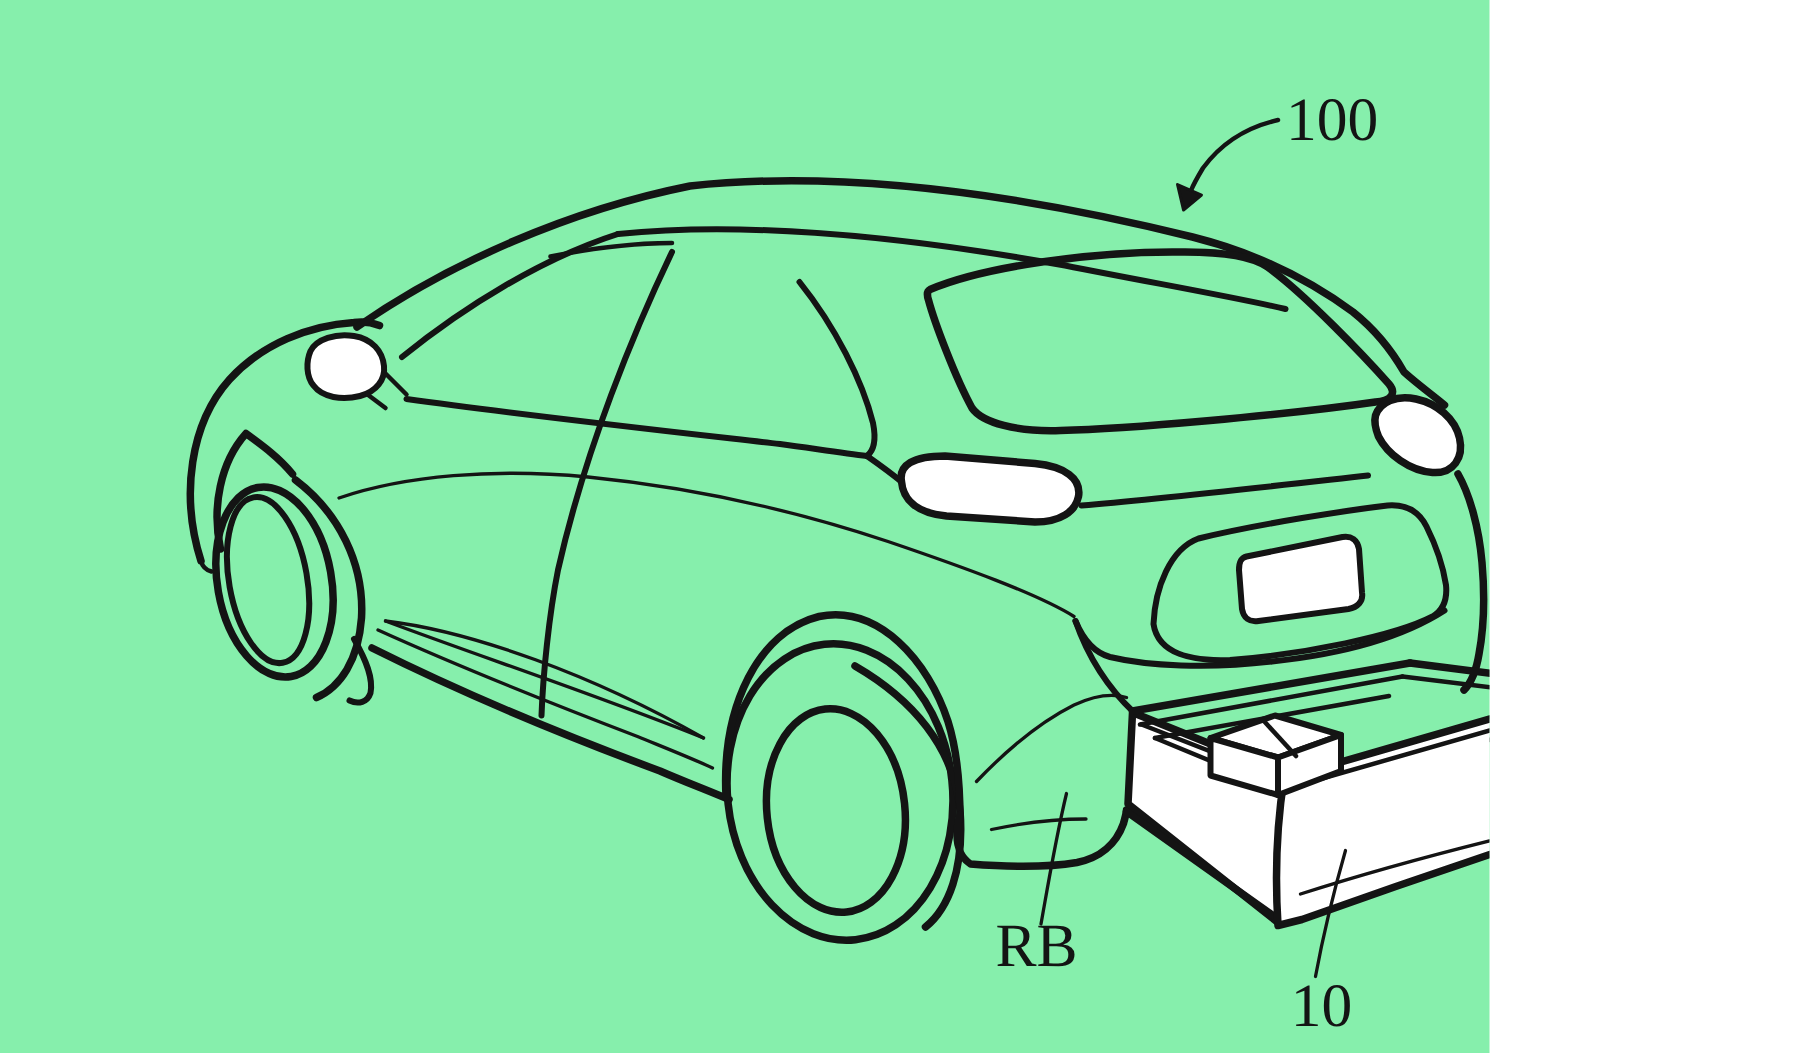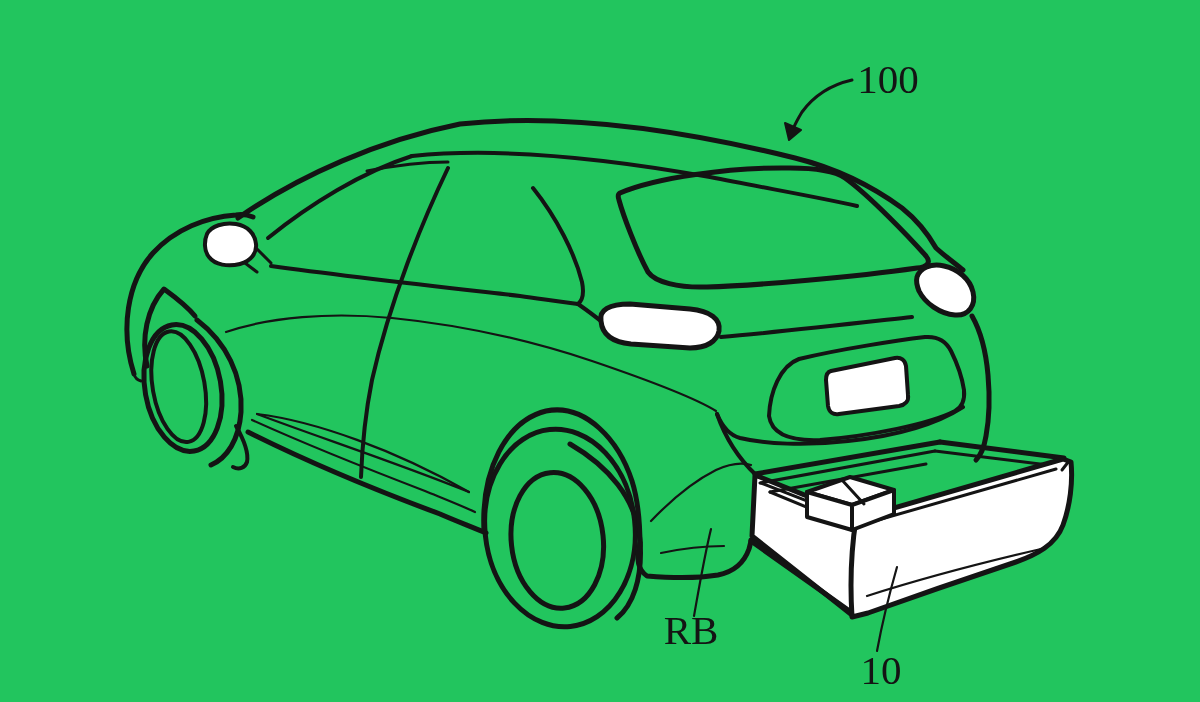--- a/index.html
+++ b/index.html
@@ -1,16 +1,16 @@
 <!DOCTYPE html>
 <html><head>
 <meta charset="utf-8">
 <style>
   html,body{margin:0;padding:0;background:#ffffff;}
-  .stage{position:relative;width:1200px;height:702px;background:#22c55e;overflow:hidden;}
+  .stage{position:relative;width:993px;height:702px;background:#86efac;overflow:hidden;}
   svg{display:block;}
   .ln{fill:none;stroke:#141414;stroke-linecap:round;stroke-linejoin:round;}
   .w5{stroke-width:5;}
   .w4{stroke-width:4;}
   .w3{stroke-width:3;}
   .w2{stroke-width:2.2;}
   .wfill{fill:#ffffff;stroke:#141414;stroke-linejoin:round;}
   .ref-label{font-family:"Liberation Serif","DejaVu Serif",serif;font-size:41px;fill:#141414;}
   .mid{text-anchor:middle;}
 </style>

